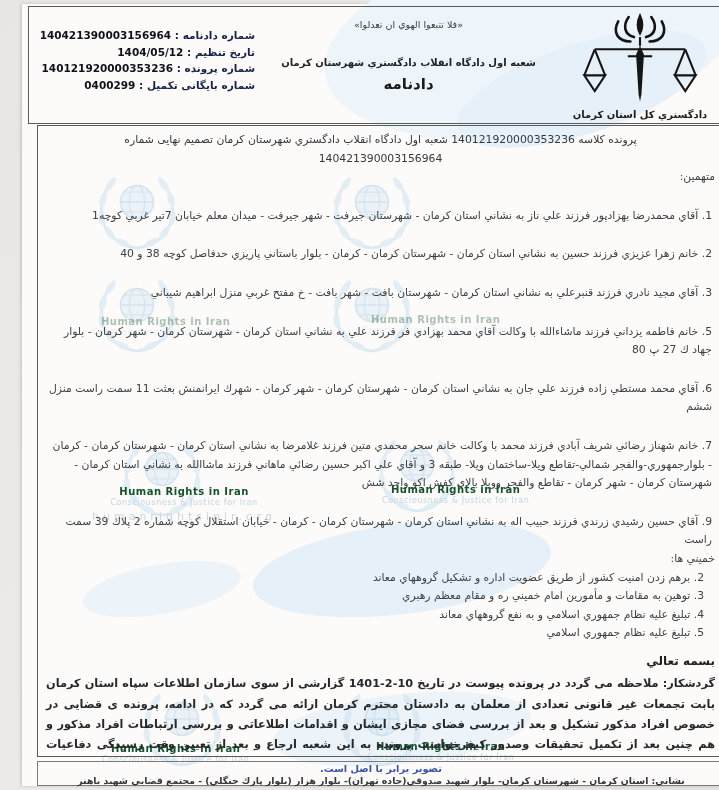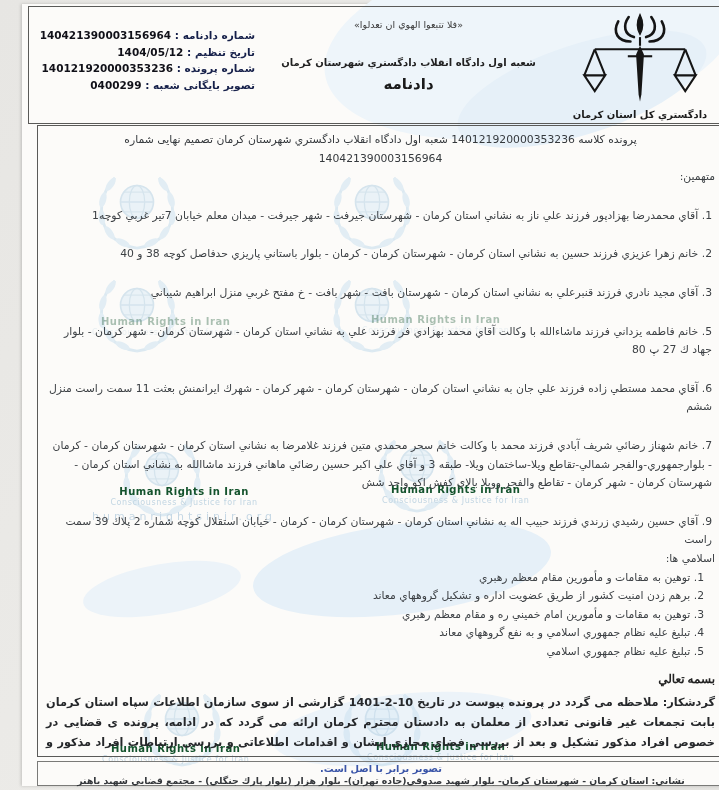--- a/index.html
+++ b/index.html
@@ -45,21 +45,21 @@
     direction:rtl;text-align:right;
     padding:5px 9px 0 8px;box-sizing:border-box;
     color:#3d4145;font-size:10.8px;line-height:18.6px;
     overflow:hidden;
   }
   .body-box p{margin:0;}
   .case-line,.case-number{color:#34383c;text-align:center;}
   .sec-heading{margin-top:1px;}
   .defendants p{padding-right:3px;margin-top:20px;}
   .charges p{padding-right:11px;}
-  .basmala{font-weight:bold;font-size:12px;color:#222;margin-top:9px !important;font-family:Liberation Serif, serif;}
+  .basmala{font-weight:bold;font-size:12px;color:#222;margin-top:9px !important;}
   .procedure{font-weight:bold;font-size:11.3px;line-height:20.2px;color:#26282b;text-align:justify;margin-top:4px !important;}
   .ruling-heading{font-weight:bold;font-size:11.5px;color:#222;margin-top:9px !important;}
   .ruling-opening{font-weight:bold;font-size:15px;color:#222;margin-top:8px !important;}
   .footer-box{
     position:absolute;left:15px;top:757px;right:-3px;height:25px;
     border:1px solid #7a7a78;z-index:2;
     direction:rtl;text-align:center;padding-top:1px;box-sizing:border-box;
   }
   .certify{font-size:9.8px;font-weight:bold;color:#3a55a8;line-height:12px;}
   .address{font-size:9.3px;font-weight:bold;color:#33363a;line-height:12px;}
@@ -178,40 +178,39 @@
       </div>
       <div class="center-col">
         <div class="quote">«فلا تتبعوا الهوي ان تعدلوا»</div>
         <div class="court-branch">شعبه اول دادگاه انقلاب دادگستري شهرستان کرمان</div>
         <div class="doc-type">دادنامه</div>
       </div>
       <div class="meta-col">
         <div class="meta-line"><span>شماره دادنامه :</span> <span class="val">140421390003156964</span></div>
         <div class="meta-line"><span>تاریخ تنظیم :</span> <span class="val">1404/05/12</span></div>
         <div class="meta-line"><span>شماره پرونده :</span> <span class="val">140121920000353236</span></div>
-        <div class="meta-line"><span>تصویر بایگانی شعبه :</span> <span class="val">0400299</span></div>
+        <div class="meta-line"><span>شماره بایگانی تکمیل :</span> <span class="val">0400299</span></div>
       </div>
     </div>
 
     <div class="body-box">
       <p class="case-line">پرونده کلاسه 140121920000353236 شعبه اول دادگاه انقلاب دادگستري شهرستان کرمان تصمیم نهایی شماره</p>
       <p class="case-number">140421390003156964</p>
       <p class="sec-heading">متهمین:</p>
       <div class="defendants">
         <p>1. آقاي محمدرضا بهزادپور فرزند علي ناز به نشاني استان کرمان - شهرستان جیرفت - شهر جیرفت - میدان معلم خیابان 7تیر غربي کوچه1</p>
         <p>2. خانم زهرا عزیزي فرزند حسین به نشاني استان کرمان - شهرستان کرمان - کرمان - بلوار باستاني پاریزي حدفاصل کوچه 38 و 40</p>
         <p>3. آقاي مجید نادري فرزند قنبرعلي به نشاني استان کرمان - شهرستان بافت - شهر بافت - خ مفتح غربي منزل ابراهیم شیباني</p>
         <p>5. خانم فاطمه یزداني فرزند ماشاءالله با وکالت آقاي محمد بهزادي فر فرزند علي به نشاني استان کرمان - شهرستان کرمان - شهر کرمان - بلوار جهاد ك 27 پ 80</p>
         <p>6. آقاي محمد مستطي زاده فرزند علي جان به نشاني استان کرمان - شهرستان کرمان - شهر کرمان - شهرك ایرانمنش بعثت 11 سمت راست منزل ششم</p>
         <p>7. خانم شهناز رضائي شریف آبادي فرزند محمد با وکالت خانم سحر محمدي متین فرزند غلامرضا به نشاني استان کرمان - شهرستان کرمان - کرمان - بلوارجمهوري-والفجر شمالي-تقاطع ویلا-ساختمان ویلا- طبقه 3 و آقاي علي اکبر حسین رضائي ماهاني فرزند ماشاالله به نشاني استان کرمان - شهرستان کرمان - شهر کرمان - تقاطع والفجر وویلا بالای کفش اکو واحد شش</p>
         <p>9. آقاي حسین رشیدي زرندي فرزند حبیب اله به نشاني استان کرمان - شهرستان کرمان - کرمان - خیابان استقلال کوچه شماره 2 پلاك 39 سمت راست</p>
       </div>
-      <p class="sec-heading">اسلامي ها:</p>
+      <p class="sec-heading">خمیني ها:</p>
       <div class="charges">
-        <p>1. توهین به مقامات و مأمورین مقام معظم رهبري</p>
         <p>2. برهم زدن امنیت کشور از طریق عضویت اداره و تشکیل گروههاي معاند</p>
         <p>3. توهین به مقامات و مأمورین امام خمیني ره و مقام معظم رهبري</p>
         <p>4. تبلیغ علیه نظام جمهوري اسلامي و به نفع گروههاي معاند</p>
         <p>5. تبلیغ علیه نظام جمهوري اسلامي</p>
       </div>
       <p class="basmala">بسمه تعالي</p>
       <p class="procedure">گردشکار: ملاحظه می گردد در پرونده پیوست در تاریخ 10-2-1401 گزارشی از سوی سازمان اطلاعات سپاه استان کرمان بابت تجمعات غیر قانونی تعدادی از معلمان به دادستان محترم کرمان ارائه می گردد که در ادامه، پرونده ی قضایی در خصوص افراد مذکور تشکیل و بعد از بررسی فضای مجازی ایشان و اقدامات اطلاعاتی و بررسی ارتباطات افراد مذکور و هم چنین بعد از تکمیل تحقیقات وصدور کیفرخواست پرونده به این شعبه ارجاع و بعد از تعیین وقت رسیدگی دفاعیات ایشان استماع می گردد. لذا دادگاه ختم رسیدگي را اعلام وبا استعانت از خداوند متعال وبا تکیه بر شرف ووجدان به شرح ذیل مبادرت به صدور راي مي نماید.</p>
       <p class="ruling-heading">«راي دادگاه»</p>
       <p class="ruling-opening">در این پرونده 1-آقاي مجیدنادری،فرزندقنبرعلی،متولد1337،شغل دبیر بازنشسته،آدرس کرمان بلوارپزشک مجتمع</p>
     </div>

